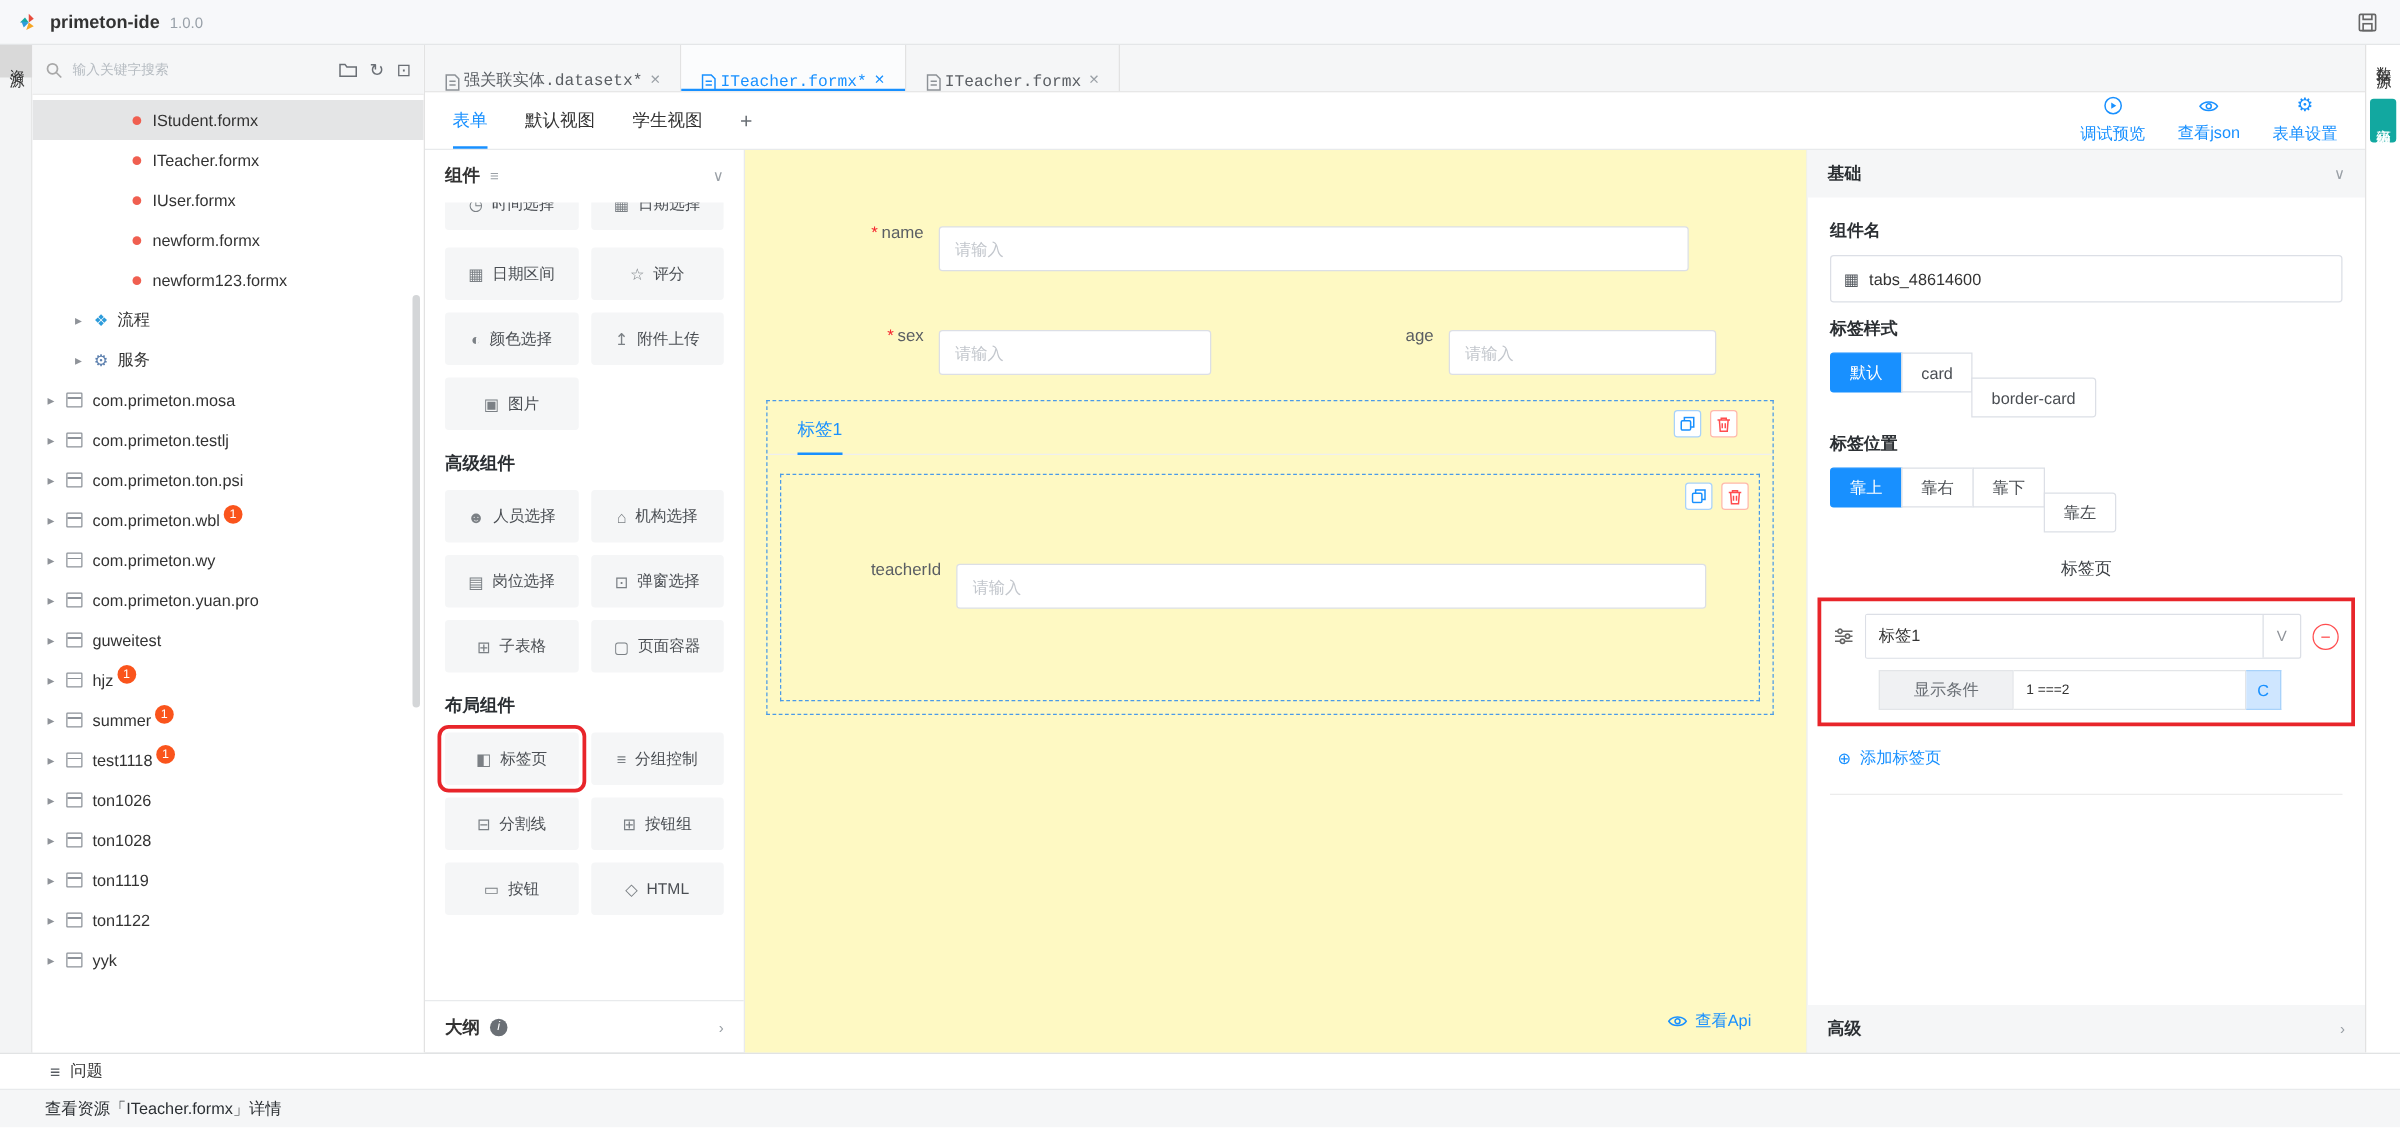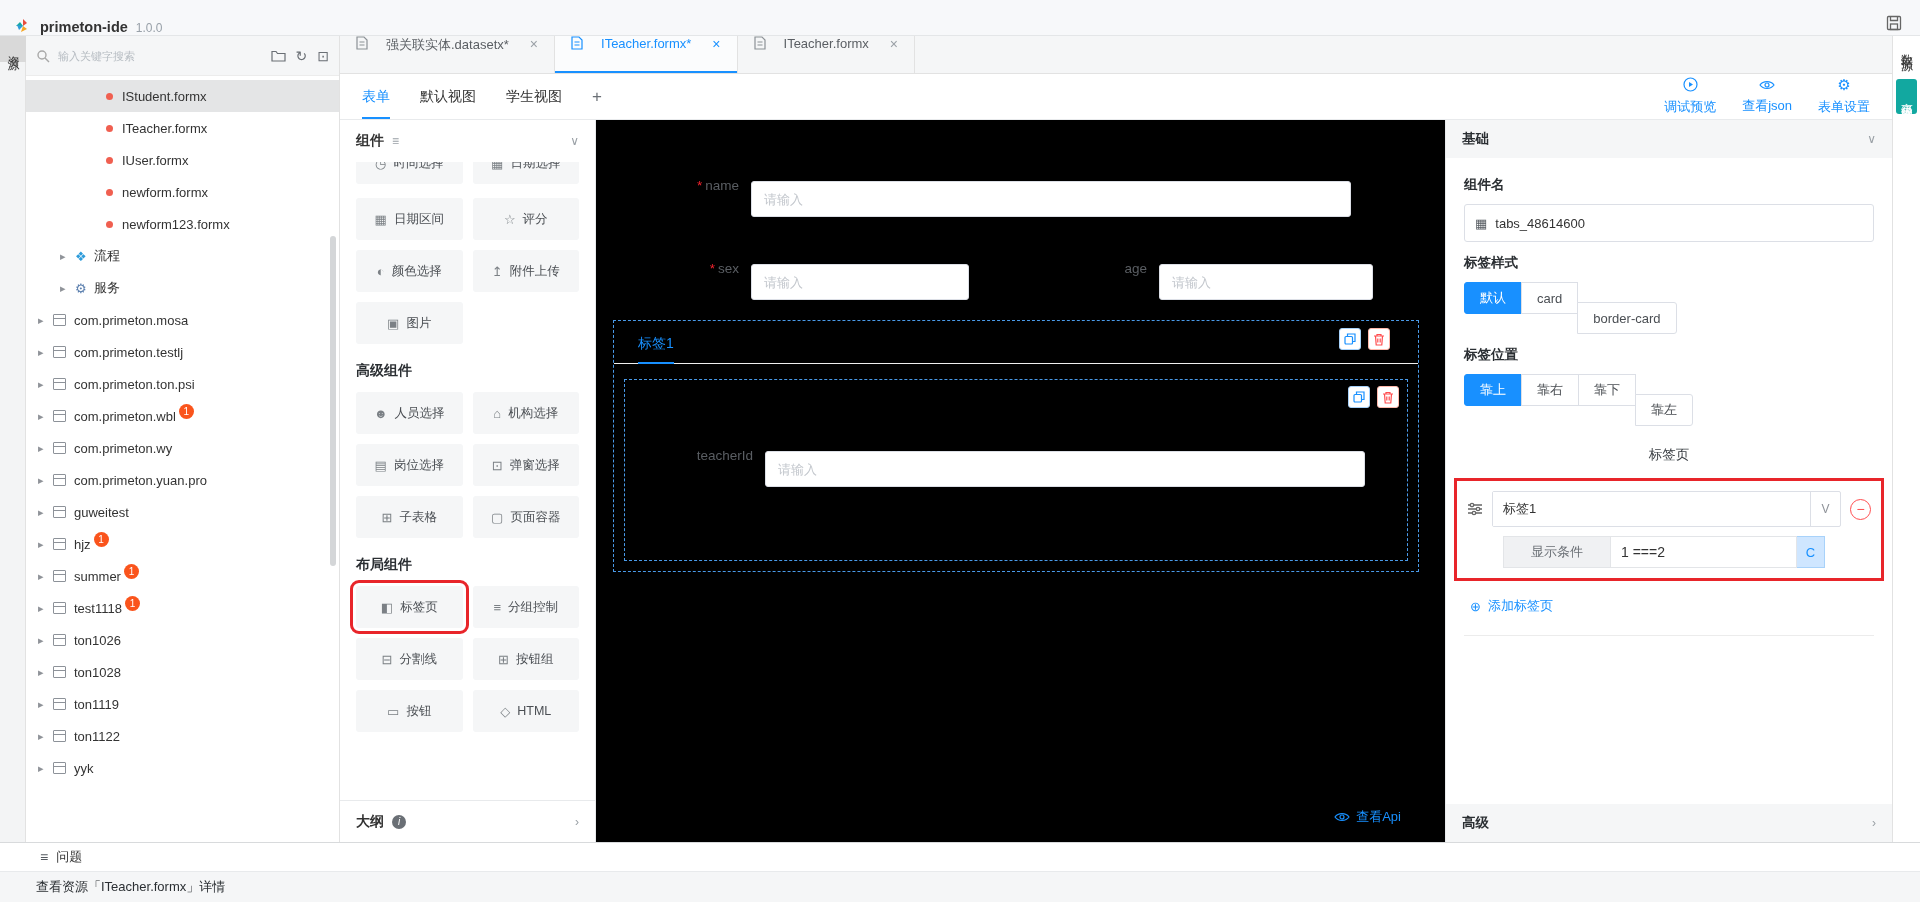--- a/index.html
+++ b/index.html
@@ -1,19 +1,19 @@
 <!DOCTYPE html>
 <html><head>
 <meta charset="utf-8">
 <style>
   * { box-sizing:border-box; margin:0; padding:0; }
   html,body { width:1920px; height:902px; overflow:hidden; font-family:"Liberation Sans",sans-serif; font-size:13px; color:#333; background:#fff; }
 
   
-  .topbar { height:36px; display:flex; align-items:flex-end; background:#f7f8fa; border-bottom:1px solid #e4e6e8; padding:0 14px; gap:8px; }
+  .topbar { height:36px; display:flex; align-items:center; background:#f7f8fa; border-bottom:1px solid #e4e6e8; padding:0 14px; gap:8px; }
   .app-name { font-weight:bold; font-size:14.5px; }
   .app-ver { color:#98a0a8; font-size:12px; }
   .save-btn { margin-left:auto; width:24px; height:24px; display:flex; align-items:center; justify-content:center; cursor:pointer; }
 
   
   .main { display:flex; height:806px; }
   .left-rail { width:26px; background:#f3f4f5; border-right:1px solid #e2e2e2; }
   .rail-tab { width:26px; padding:10px 0; background:#d9d9d9; display:flex; justify-content:center; cursor:pointer; }
   .v-text { writing-mode:vertical-lr; text-orientation:upright; font-size:12px; letter-spacing:3px; color:#333; }
 
@@ -35,21 +35,21 @@
   .n-icon { width:19px; font-size:13px; flex:none; }
   .pkg { width:13px; height:12px; border:1px solid #8d9299; border-radius:1px; margin-right:8px; flex:none;
          background:linear-gradient(to bottom, transparent 3px, #8d9299 3px, #8d9299 4px, transparent 4px); }
   .badge { min-width:15px; height:15px; border-radius:8px; background:#fa541c; color:#fff; font-size:10px; display:inline-flex;
            align-items:center; justify-content:center; padding:0 3px; margin-left:3px; transform:translateY(-5px); }
   .tree-scrollbar { position:absolute; right:3px; top:160px; width:6px; height:330px; border-radius:3px; background:#d4d6d8; }
 
   
   .center { flex:1; display:flex; flex-direction:column; min-width:0; }
   .editor-tabs { height:38px; background:#f5f6f7; border-bottom:1px solid #e2e2e2; display:flex; }
-  .etab { display:flex; align-items:flex-start; gap:18px; padding:0 16px; border-right:1px solid #e2e2e2; font-size:13px; color:#5a5e63; cursor:pointer; }
+  .etab { display:flex; align-items:flex-end; gap:3px; padding:0 16px; border-right:1px solid #e2e2e2; font-size:13px; color:#5a5e63; cursor:pointer;font-family:Liberation Mono, monospace; }
   .etab .close { color:#9aa0a6; font-size:14px; margin-left:3px; cursor:pointer; }
   .etab.active { color:#1890ff; background:#fbfcfd; box-shadow:inset 0 -2px 0 #1890ff; }
   .etab.active .close { color:#1890ff; }
   .doc-ico { color:#8c9196; }
   .etab.active .doc-ico { color:#1890ff; }
 
   .view-bar { height:46px; background:#fff; border-bottom:1px solid #e8eaec; display:flex; align-items:center; padding:0 22px; }
   .vtab { height:100%; display:flex; align-items:center; margin-right:30px; font-size:14px; color:#333; cursor:pointer; }
   .vtab.active { color:#1890ff; box-shadow:inset 0 -2px 0 #1890ff; }
   .vtab-add { color:#6a6f75; font-size:17px; cursor:pointer; }
@@ -74,21 +74,21 @@
   .p-btn .g { color:#7b8085; font-size:13px; line-height:1; }
   .p-btn.half { flex:none; width:calc(50% - 5px); }
   .p-btn.annotated { outline:3px solid #e8252a; outline-offset:3px; }
   .p-sec { font-size:14px; font-weight:bold; margin:18px 0 12px; color:#2b2f33; }
   .palette-foot { border-top:1px solid #e8eaec; height:42px; display:flex; align-items:center; padding:0 16px; gap:8px; }
   .palette-foot .t { font-size:14px; font-weight:bold; }
   .info-i { width:14px; height:14px; border-radius:50%; background:#6a6f75; color:#fff; font-size:10px; font-style:italic;
             display:flex; align-items:center; justify-content:center; }
 
   
-  .canvas { flex:1; position:relative; padding-top:34px; background:#000000; min-width:0; }
+  .canvas { flex:1; position:relative; padding-top:34px; background:#fef9c3; min-width:0; }
   .c-row { display:flex; align-items:center; margin-bottom:20px; }
   .c-label { width:155px; text-align:right; padding-right:12px; color:#5a5e63; font-size:13.5px; flex:none; }
   .req { color:#f5222d; margin-right:3px; }
   .inp { height:36px; border:1px solid #dcdfe6; border-radius:3px; padding:0 12px; font-family:inherit; font-size:13px; color:#333; outline:none; background:#fff;margin-top:27px; }
   .inp::placeholder { color:#c3c7cd; }
   .tabs-comp { margin:16px 26px 0 17px; height:252px; border:1px dashed #4a9ae8; position:relative; }
   .tc-head { padding:14px 0 0 24px; border-bottom:1px solid #efefef; }
   .tc-tab { display:inline-block; color:#1890ff; font-size:14px; padding-bottom:9px; border-bottom:2px solid #1890ff; margin-bottom:-1px; cursor:pointer; }
   .mini-group { position:absolute; display:flex; gap:7px; }
   .mini-group.outer { top:7px; right:28px; }
@@ -116,21 +116,21 @@
   .seg-btn.active { background:#1890ff; border-color:#1890ff; color:#fff; }
   .tabs-title { text-align:center; font-size:13.5px; color:#3c4045; margin:20px 0 14px; }
   .tab-item-block { border:3px solid #e8252a; margin:0 -10px; padding:10px; }
   .ti-row1 { display:flex; align-items:center; gap:9px; }
   .ti-input-group { flex:1; height:36px; border:1px solid #dcdfe6; border-radius:2px; display:flex; align-items:stretch; background:#fff; }
   .ti-input-group input { flex:1; border:none; outline:none; padding:0 10px; font-family:inherit; font-size:13px; color:#333; min-width:0; }
   .ti-v { width:30px; border-left:1px solid #dcdfe6; display:flex; align-items:center; justify-content:center; color:#8f9399; font-size:12px; cursor:pointer; }
   .minus-btn { flex:none; width:21px; height:21px; border-radius:50%; border:1.5px solid #ff4d4f; color:#ff4d4f; display:flex; align-items:center; justify-content:center; font-size:14px; cursor:pointer; }
   .ti-row2 { display:flex; align-items:stretch; height:32px; margin:9px 0 0 36px; width:322px; }
   .cond-label { width:108px; background:#f0f1f3; border:1px solid #e3e5e8; display:flex; align-items:center; justify-content:center; color:#6a6f75; font-size:13px; }
-  .cond-input { flex:1; border:1px solid #e3e5e8; border-left:none; padding:0 10px; outline:none; font-family:inherit; font-size:14px; color:#333; min-width:0; }
+  .cond-input { flex:1; border:1px solid #e3e5e8; border-left:none; padding:0 10px; outline:none; font-family:inherit; font-size:11px; color:#333; min-width:0; }
   .cond-c { width:28px; background:#cfe6ff; color:#1890ff; display:flex; align-items:center; justify-content:center; font-size:13px; border:1px solid #a8d2fa; border-left:none; cursor:pointer; }
   .add-tab { display:flex; align-items:center; gap:7px; color:#1890ff; font-size:13px; margin:16px 0 0 6px; cursor:pointer; }
   .props-divider { border-top:1px solid #ececec; margin-top:20px; }
 
   
   .right-rail { width:28px; border-left:1px solid #e2e2e2; display:flex; flex-direction:column; align-items:center; padding-top:8px; background:#fff; }
   .teal-tab { margin-top:26px; background:#12a8a0; color:#fff; border-radius:3px; padding:10px 2px; cursor:pointer; }
   .teal-tab .v-text { color:#fff; letter-spacing:2px; }
 
   

